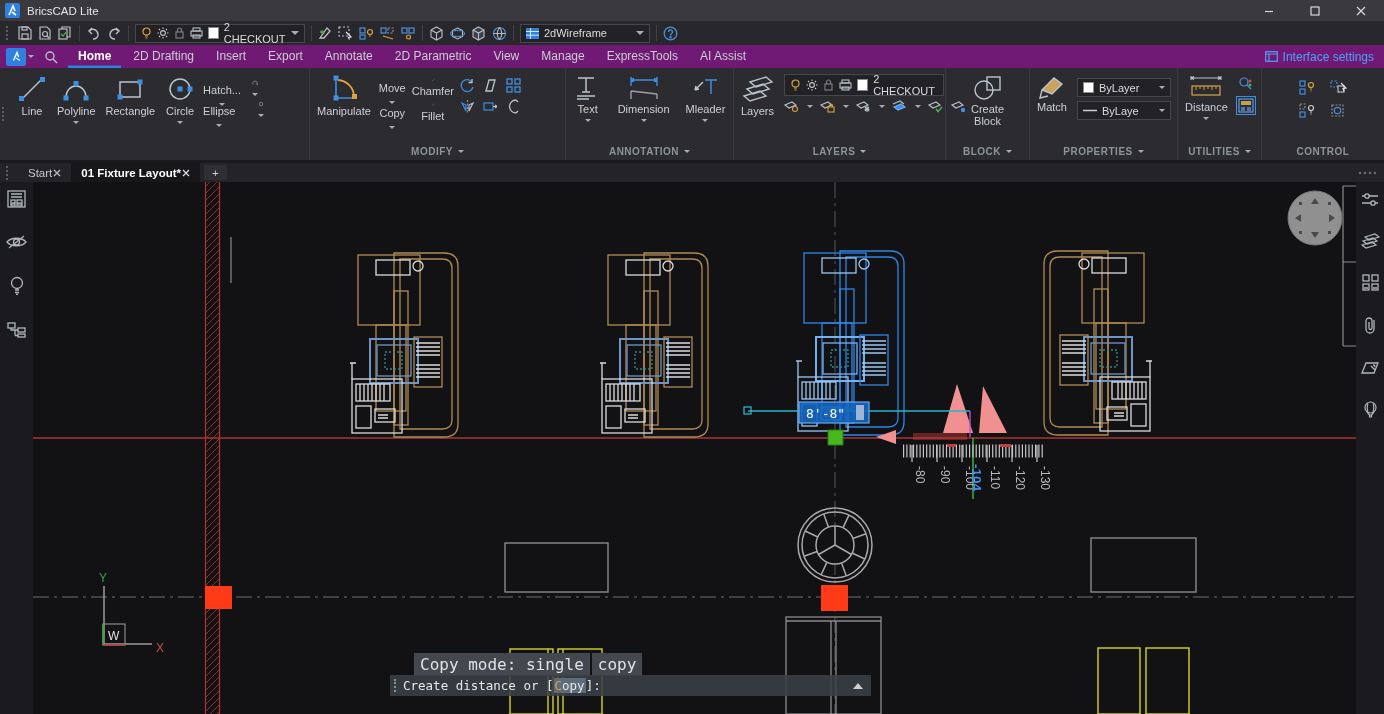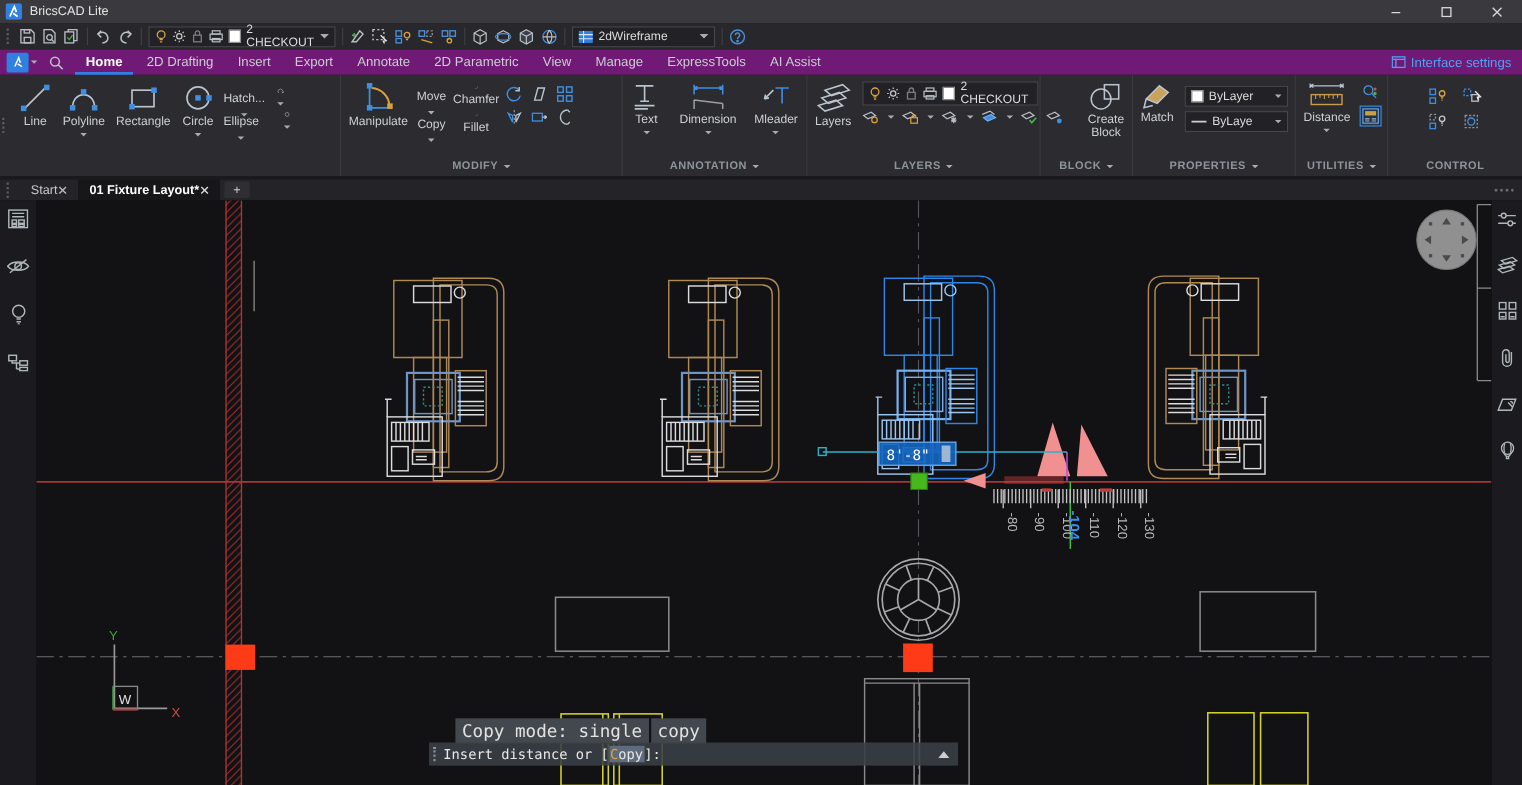--- a/index.html
+++ b/index.html
@@ -578,21 +578,21 @@
         </div>
       </div>
     </div>
     <div class="plabel">
         <span>LAYERS</span>
         <span class="chev sm"></span>
       </div>
   </div>
 
   <div class="panel" style="width:84px">
-    <div class="pbody" style="justify-content:flex-end">
+    <div class="pbody" style="justify-content:center">
       <div class="rbtn">
         <svg width="30" height="28" viewBox="0 0 30 28" fill="none" stroke="#b9c4ce" stroke-width="1.4">
             <circle cx="11" cy="16" r="9"></circle>
             <rect x="14" y="3" width="13" height="13"></rect>
           </svg>
         <span class="lbl" style="line-height:1.1;text-align:center"><span>Create</span><br><span>Block</span></span>
       </div>
     </div>
     <div class="plabel">
         <span>BLOCK</span>
@@ -907,21 +907,21 @@
         <text x="108" y="640" font-size="12" fill="#e0e0e0">W</text>
       </g>
     </svg>
 
     <div class="cmdhist">
       <span class="chip">Copy mode: single</span>
       <span class="chip">copy</span>
     </div>
     <div class="cmdbar">
       <span class="cgrip"></span>
-      <span>Insert distance or [</span>
+      <span>Create distance or [</span>
         <span class="opt"><span class="key">C</span><span>opy</span></span>
         <span>]:</span>
       <span class="uparrow"></span>
     </div>
   </div>
 
   <div class="rail right">
     <span class="ic">
       <svg width="18" height="16" viewBox="0 0 18 16" fill="none" stroke="#b0b6bc" stroke-width="1.3">
           <path d="M1,4 H17 M1,11 H17"></path>

